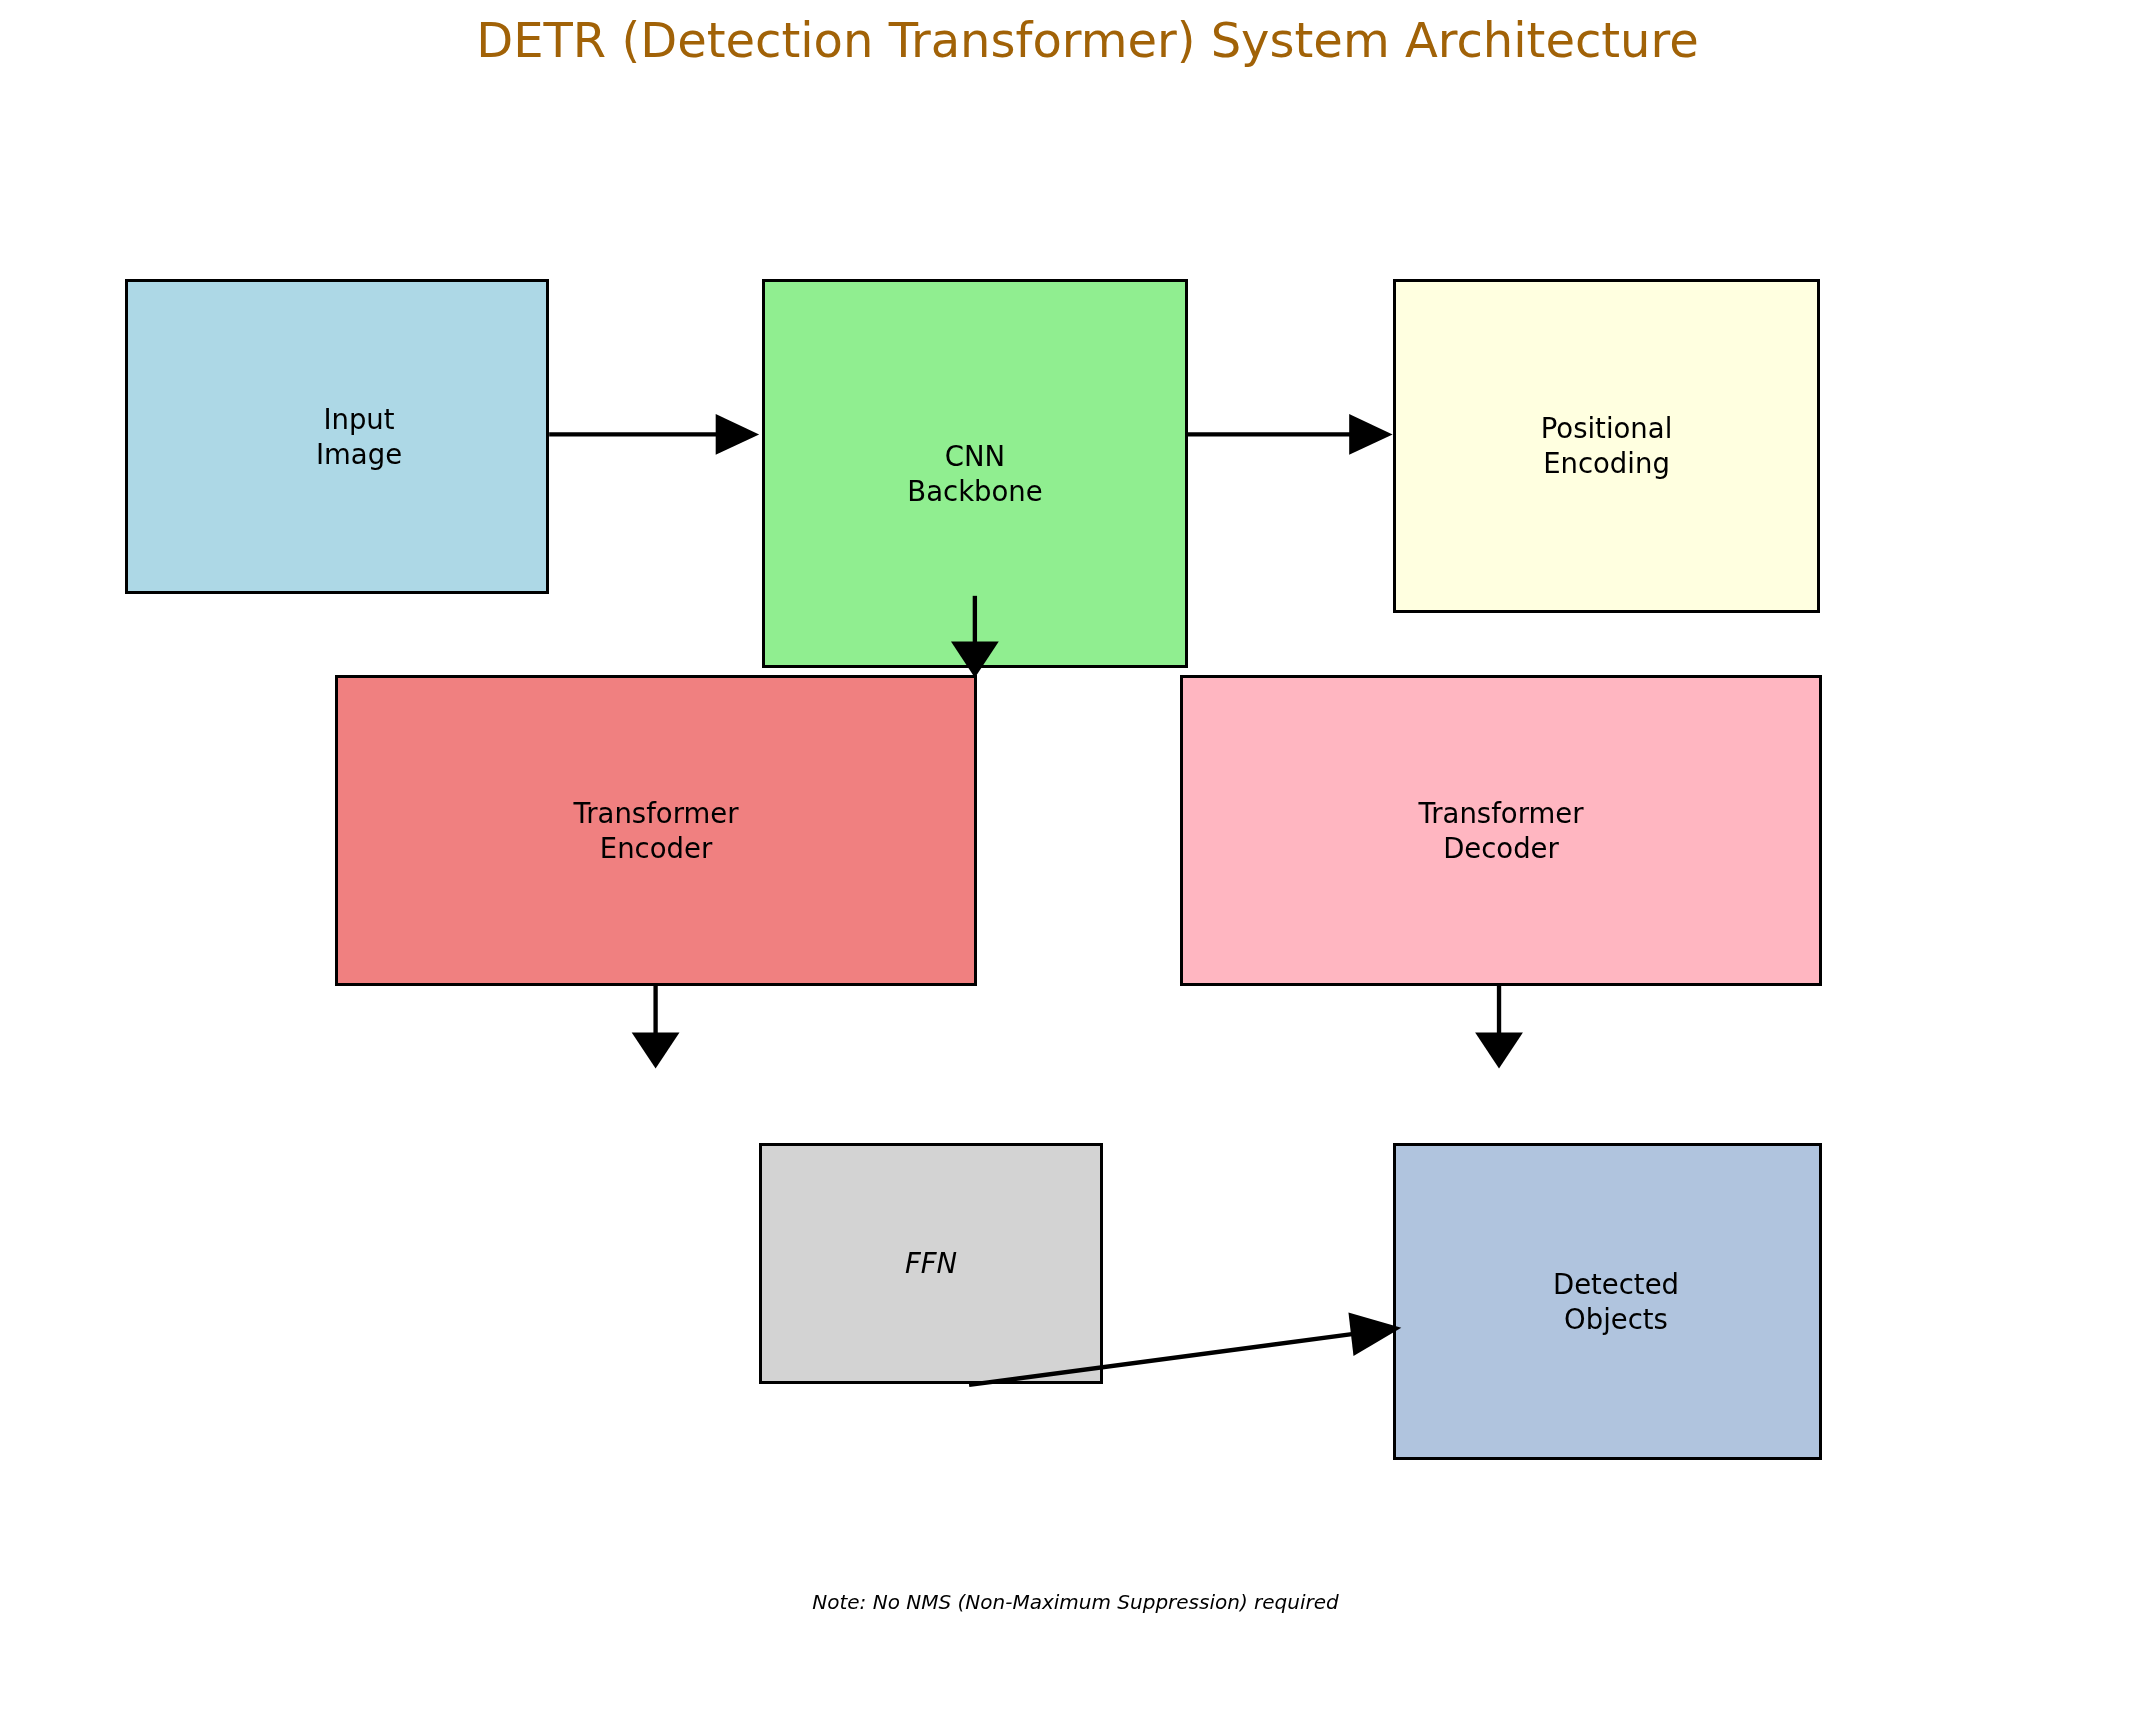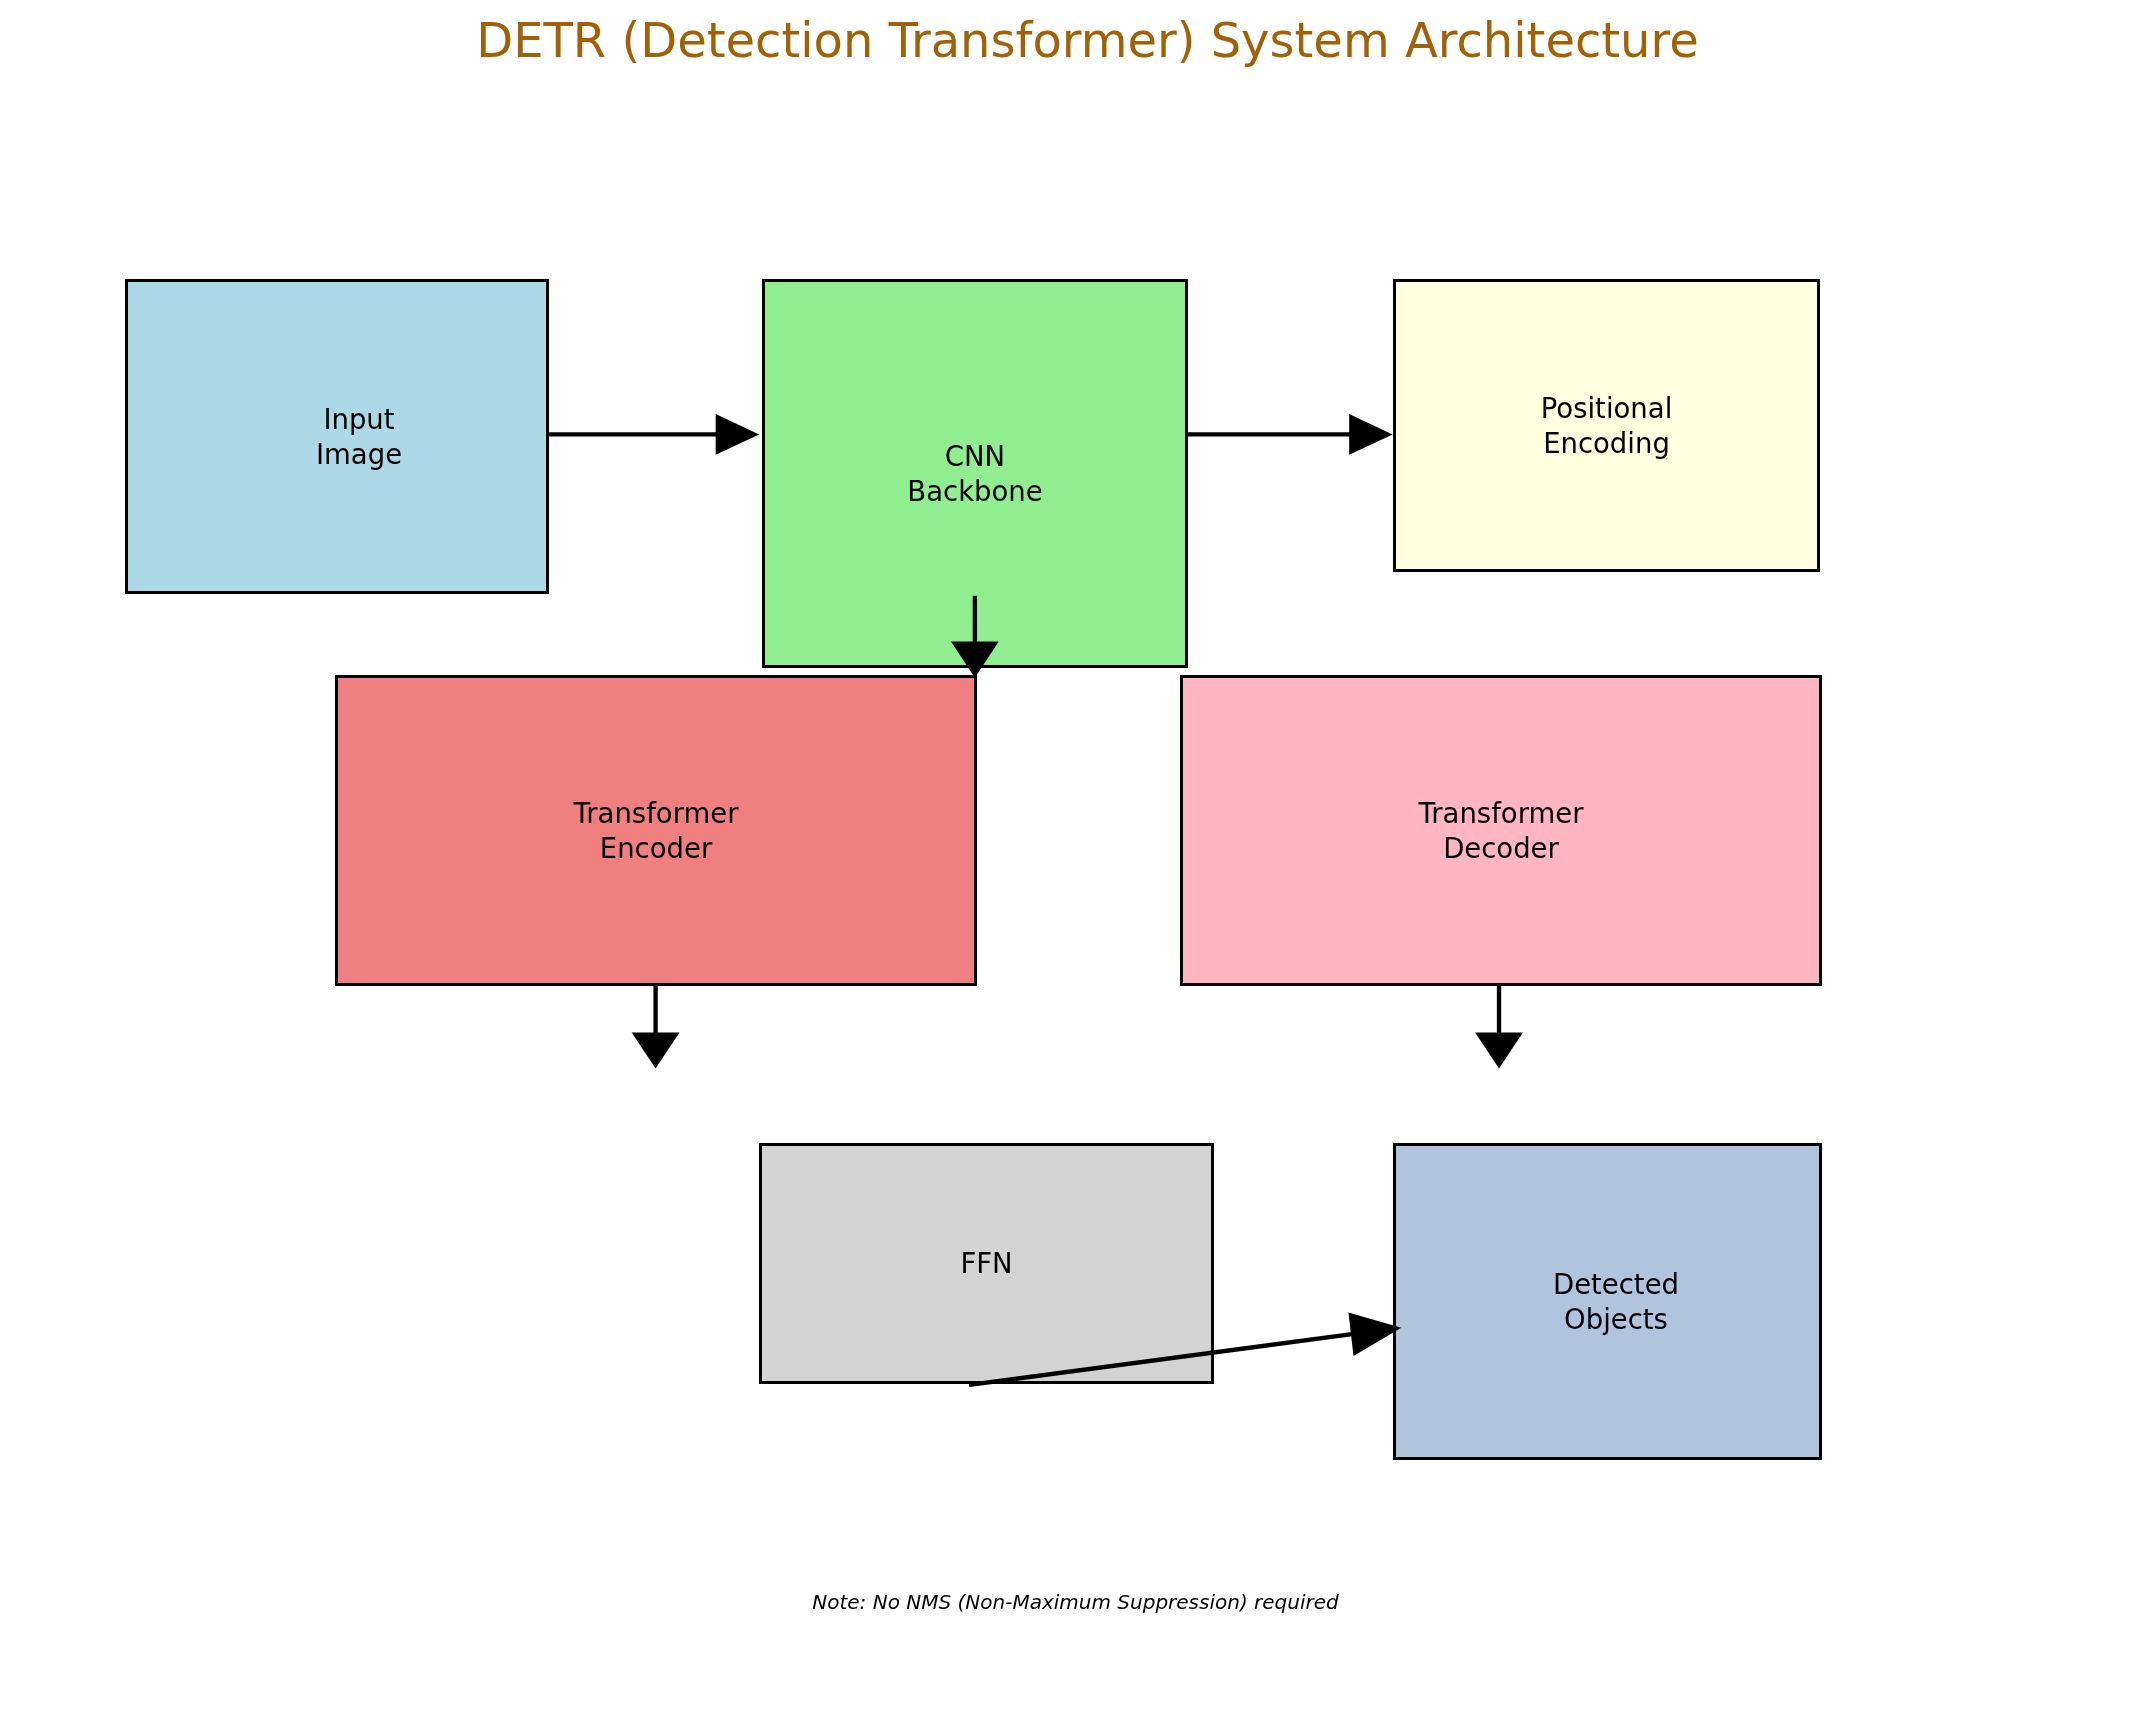--- a/index.html
+++ b/index.html
@@ -34,24 +34,24 @@
     align-items: center;
     justify-content: center;
     text-align: center;
     font-size: 27.5px;
     line-height: 1.26;
     white-space: pre-line;
     color: #000000;
   }
   .n-input    { left: 125px;  top: 279px;  width: 424px; height: 315px; }
   .n-cnn      { left: 762px; top: 279px;  width: 426px; height: 389px; }
-  .n-pos      { left: 1393px; top: 279px;  width: 427px; height: 293px; }
+  .n-pos      { left: 1393px; top: 279px;  width: 427px; height: 334px; }
   .n-enc      { left: 335px;  top: 675px;  width: 642px; height: 311px; }
   .n-dec      { left: 1180px; top: 675px;  width: 642px; height: 311px; }
-  .n-ffn      { left: 759px; top: 1143px; width: 455px; height: 241px; }
+  .n-ffn      { left: 759px; top: 1143px; width: 344px; height: 241px; font-style: italic; }
   .n-det      { left: 1393px; top: 1143px; width: 429px; height: 317px; padding-left: 17px; }
   .arrows {
     position: absolute;
     left: 0;
     top: 0;
     pointer-events: none;
   }
   .arrows line {
     stroke: #000000;
     stroke-width: 6;

